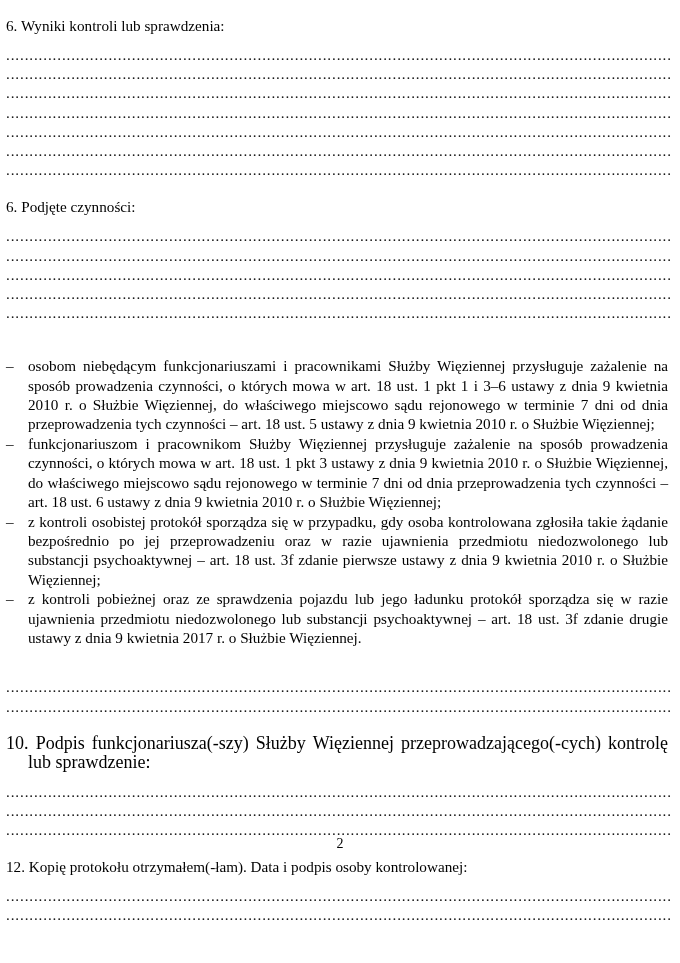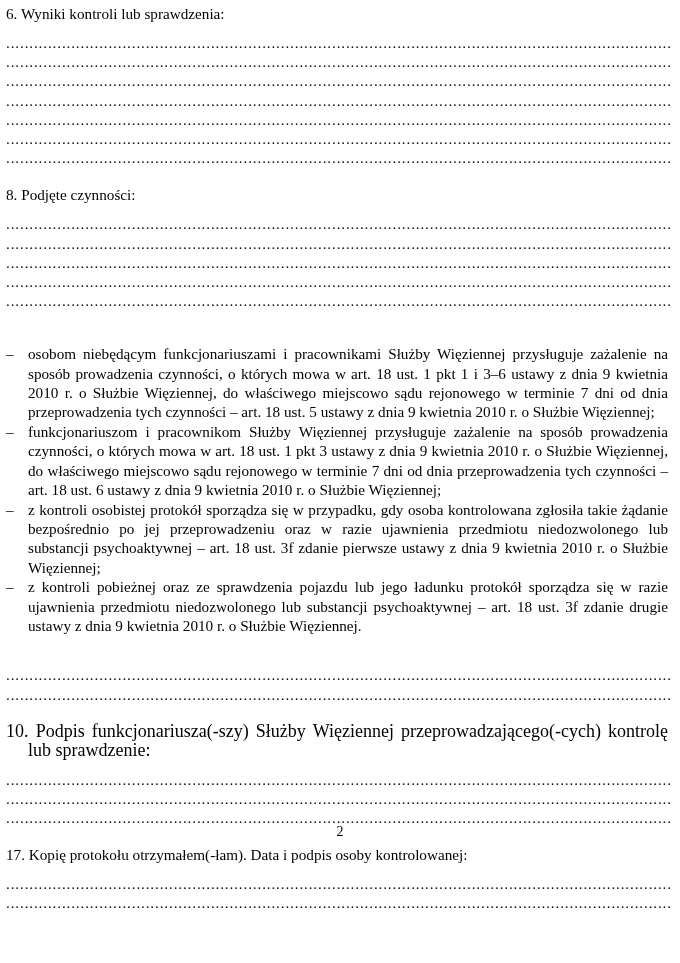--- a/index.html
+++ b/index.html
@@ -16,20 +16,21 @@
     color: #000000;
     overflow: hidden;
   }
 
   .page {
     position: relative;
     width: 680px;
     height: 852px;
     box-sizing: border-box;
     padding: 4px 8px 0 6px;
+    margin-top: 12px;
   }
 
   
   .heading {
     font-size: 15.2px;
     line-height: 19px;
     margin: 0;
     padding: 0;
     white-space: pre-wrap;
   }
@@ -115,21 +116,21 @@
         <p class="dots">........................................................................................................................................................................................................</p>
         <p class="dots">........................................................................................................................................................................................................</p>
         <p class="dots">........................................................................................................................................................................................................</p>
         <p class="dots">........................................................................................................................................................................................................</p>
       </div>
   </div>
 
   <div class="sp-18"></div>
 
   <div>
-    <p class="heading">8. Podjęte czynności:</p>
+    <p class="heading">6. Podjęte czynności:</p>
     <div class="sp-10"></div>
     <div class="dots-group">
         <p class="dots">........................................................................................................................................................................................................</p>
         <p class="dots">........................................................................................................................................................................................................</p>
         <p class="dots">........................................................................................................................................................................................................</p>
         <p class="dots">........................................................................................................................................................................................................</p>
         <p class="dots">........................................................................................................................................................................................................</p>
       </div>
   </div>
 
@@ -141,21 +142,21 @@
       <li class="bullet">
         <span class="bullet-dash">–</span><span>osobom niebędącym funkcjonariuszami i pracownikami Służby Więziennej przysługuje zażalenie na sposób prowadzenia czynności, o których mowa w art. 18 ust. 1 pkt 1 i 3–6 ustawy z dnia 9 kwietnia 2010 r. o Służbie Więziennej, do właściwego miejscowo sądu rejonowego w terminie 7 dni od dnia przeprowadzenia tych czynności – art. 18 ust. 5 ustawy z dnia 9 kwietnia 2010 r. o Służbie Więziennej;</span>
       </li>
       <li class="bullet">
         <span class="bullet-dash">–</span><span>funkcjonariuszom i pracownikom Służby Więziennej przysługuje zażalenie na sposób prowadzenia czynności, o których mowa w art. 18 ust. 1 pkt 3 ustawy z dnia 9 kwietnia 2010 r. o Służbie Więziennej, do właściwego miejscowo sądu rejonowego w terminie 7 dni od dnia przeprowadzenia tych czynności – art. 18 ust. 6 ustawy z dnia 9 kwietnia 2010 r. o Służbie Więziennej;</span>
       </li>
       <li class="bullet">
         <span class="bullet-dash">–</span><span>z kontroli osobistej protokół sporządza się w przypadku, gdy osoba kontrolowana zgłosiła takie żądanie bezpośrednio po jej przeprowadzeniu oraz w razie ujawnienia przedmiotu niedozwolonego lub substancji psychoaktywnej – art. 18 ust. 3f zdanie pierwsze ustawy z dnia 9 kwietnia 2010 r. o Służbie Więziennej;</span>
       </li>
       <li class="bullet">
-        <span class="bullet-dash">–</span><span>z kontroli pobieżnej oraz ze sprawdzenia pojazdu lub jego ładunku protokół sporządza się w razie ujawnienia przedmiotu niedozwolonego lub substancji psychoaktywnej – art. 18 ust. 3f zdanie drugie ustawy z dnia 9 kwietnia 2010 r. o Służbie Więziennej.</span>
+        <span class="bullet-dash">–</span><span>z kontroli pobieżnej oraz ze sprawdzenia pojazdu lub jego ładunku protokół sporządza się w razie ujawnienia przedmiotu niedozwolonego lub substancji psychoaktywnej – art. 18 ust. 3f zdanie drugie ustawy z dnia 9 kwietnia 2017 r. o Służbie Więziennej.</span>
       </li>
     </ul>
   </div>
 
   <div class="sp-20"></div>
 
   <div>
     <div class="sp-10"></div>
     <div class="dots-group">
         <p class="dots">........................................................................................................................................................................................................</p>
@@ -171,21 +172,21 @@
     <div class="dots-group">
         <p class="dots">........................................................................................................................................................................................................</p>
         <p class="dots">........................................................................................................................................................................................................</p>
         <p class="dots">........................................................................................................................................................................................................</p>
       </div>
   </div>
 
   <div class="sp-18"></div>
 
   <div>
-    <p class="heading">17. Kopię protokołu otrzymałem(-łam). Data i podpis osoby kontrolowanej:</p>
+    <p class="heading">12. Kopię protokołu otrzymałem(-łam). Data i podpis osoby kontrolowanej:</p>
     <div class="sp-10"></div>
     <div class="dots-group">
         <p class="dots">........................................................................................................................................................................................................</p>
         <p class="dots">........................................................................................................................................................................................................</p>
       </div>
   </div>
 
   <div class="page-number">2</div>
 
 </div>

